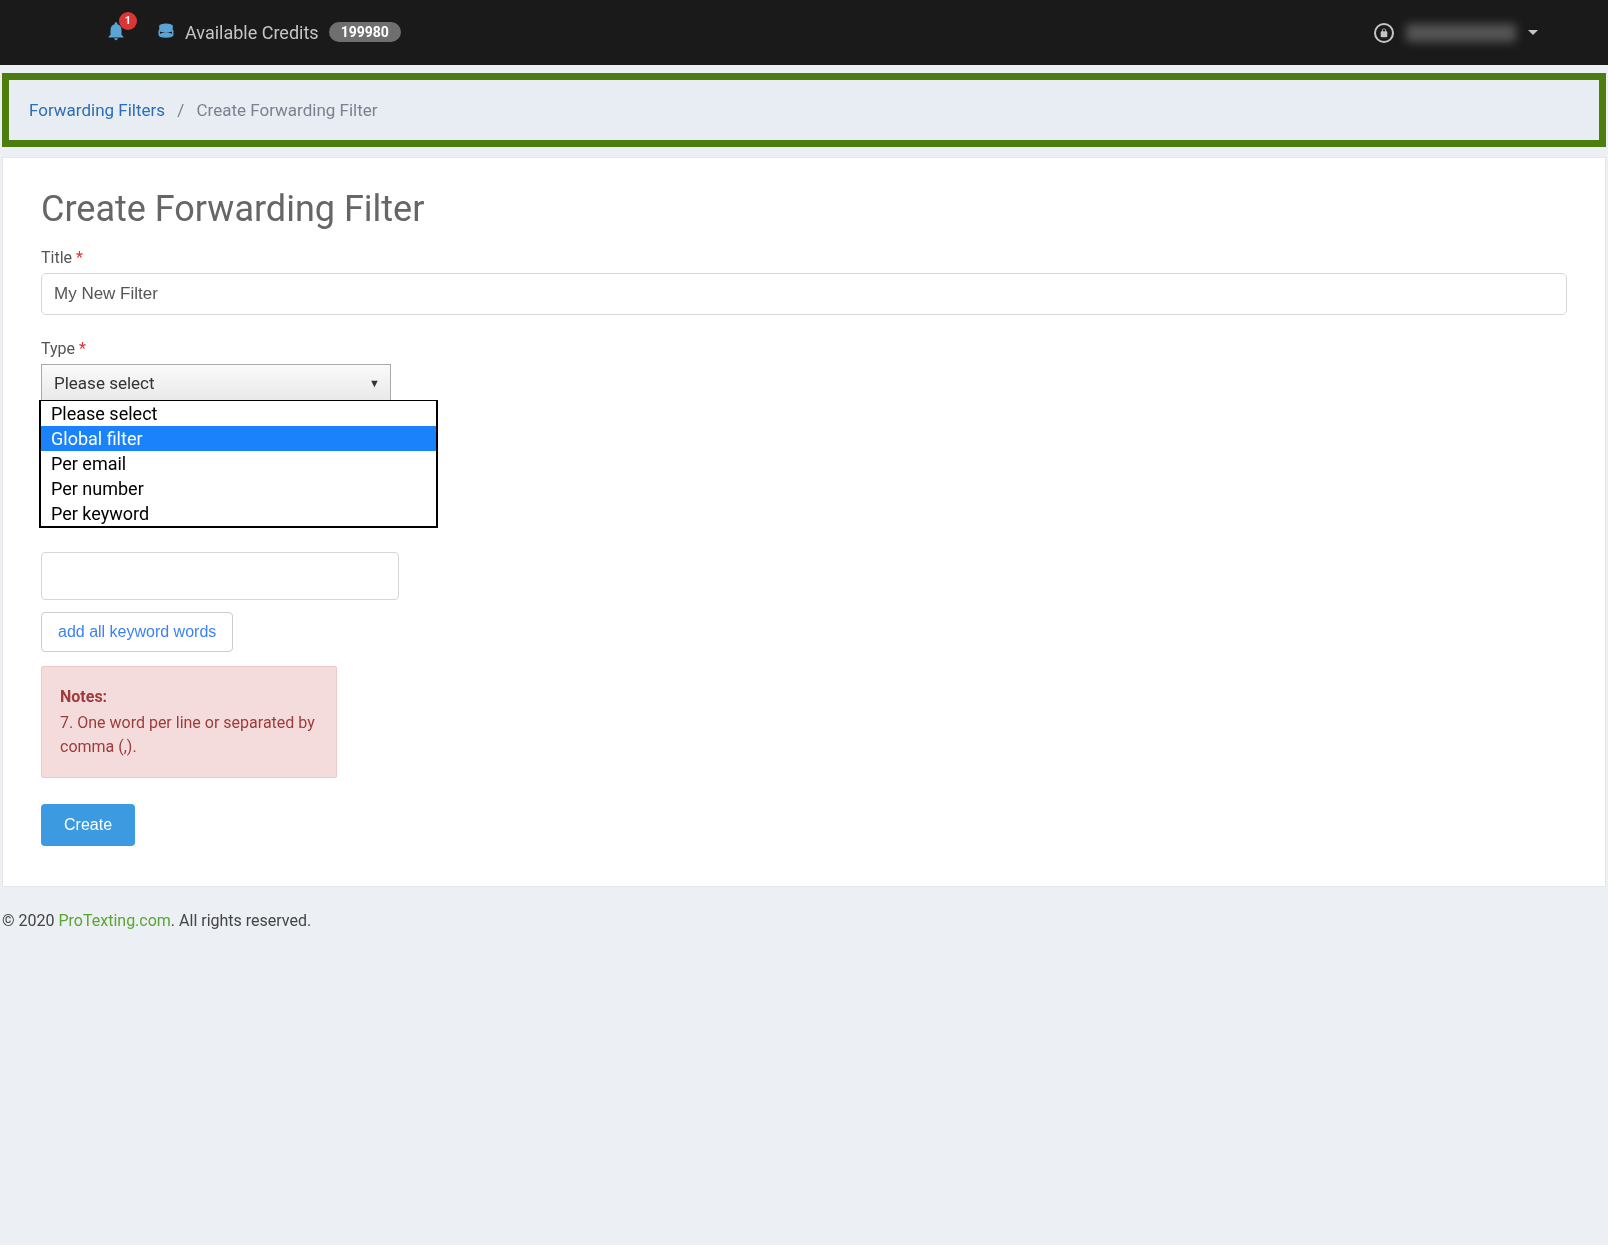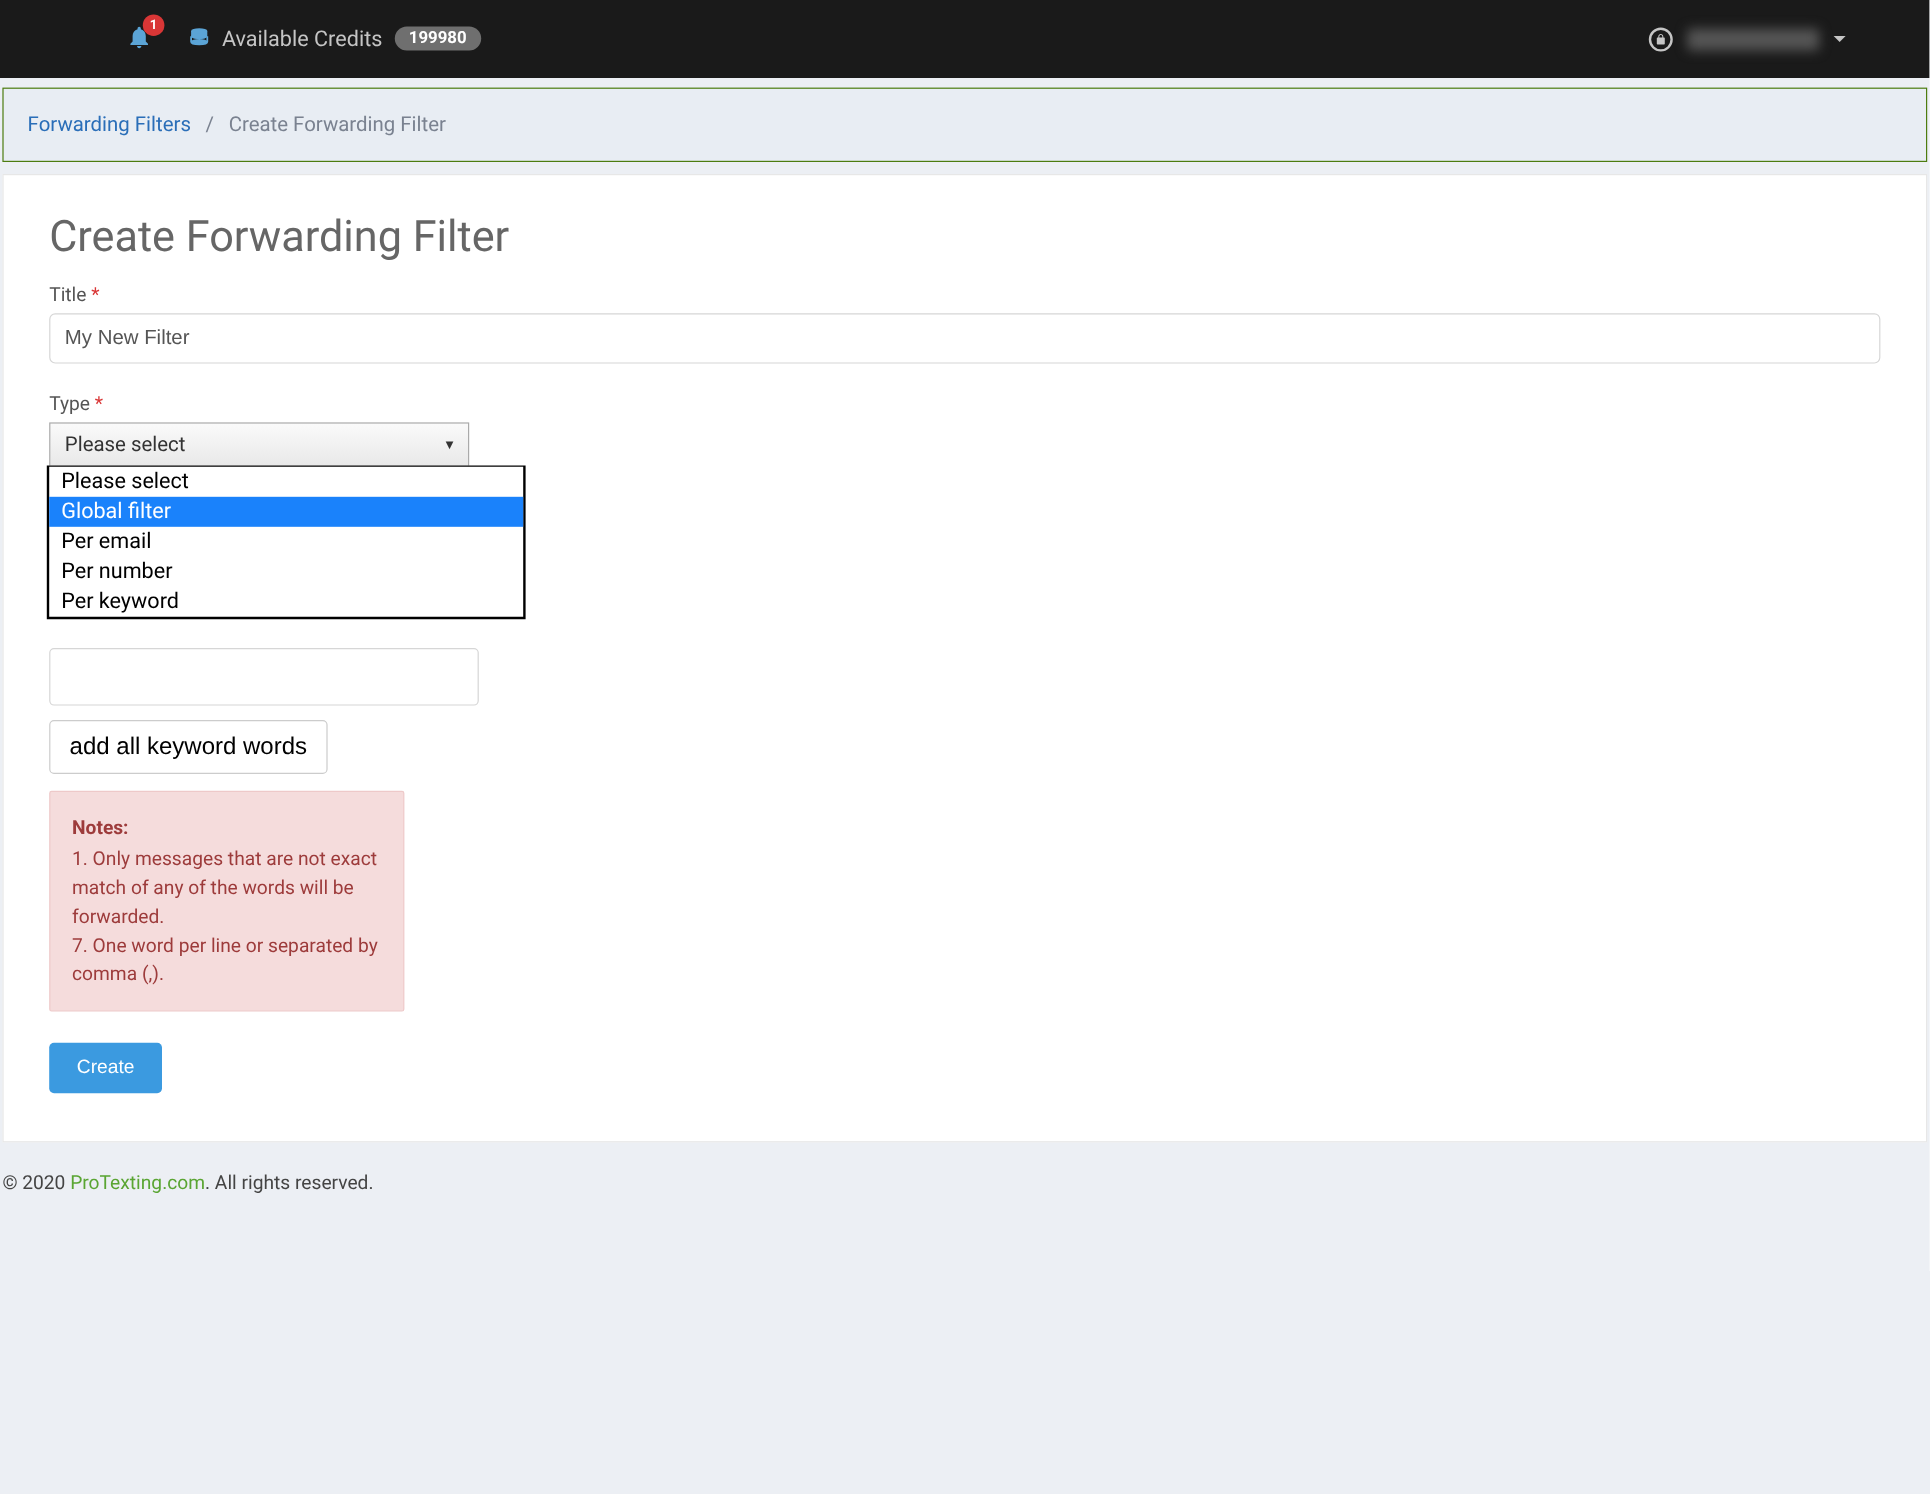--- a/index.html
+++ b/index.html
@@ -101,21 +101,21 @@
     }
     .caret-down {
       width: 0;
       height: 0;
       border-left: 5px solid transparent;
       border-right: 5px solid transparent;
       border-top: 5px solid #c5c5c5;
     }
     .breadcrumb-bar {
       background: #e8edf3;
-      border: 1px solid #4d7c0f;
+      border: 7px solid #4d7c0f;
       padding: 20px 20px;
       margin: 8px 2px 0 2px;
       font-size: 17px;
     }
     .breadcrumb-bar a {
       color: #2a6eb8;
       text-decoration: none;
     }
     .breadcrumb-bar .sep {
       color: #7a8290;
@@ -205,22 +205,22 @@
       border-radius: 4px;
       height: 48px;
       background: #fff;
     }
     .add-keywords-btn {
       margin-top: 12px;
       background: #fff;
       border: 1px solid #ccc;
       border-radius: 4px;
       padding: 10px 16px;
-      font-size: 20px;
-      color: #000000;
+      font-size: 16px;
+      color: #3b82f6;
       cursor: pointer;
     }
     .notes-box {
       margin-top: 14px;
       width: 296px;
       background: #f5dcdc;
       border: 1px solid #eec9c9;
       border-radius: 2px;
       padding: 18px 18px;
       color: #9d3b3b;
@@ -318,21 +318,20 @@
         <div class="dropdown-item">Per keyword</div>
       </div>
   </div>
 
   <div class="hidden-textarea"></div>
 
   <button class="add-keywords-btn">add all keyword words</button>
 
   <div class="notes-box">
     <div class="notes-title">Notes:</div>
-    <div>1. Only messages that are not exact match of any of the words will be forwarded.</div>
     <div>7. One word per line or separated by comma (,).</div>
   </div>
 
   <button class="create-btn">Create</button>
 </div>
 
 <div class="footer">
   <span>© 2020 </span><a href="#">ProTexting.com</a><span>. All rights reserved.</span>
 </div>
 

